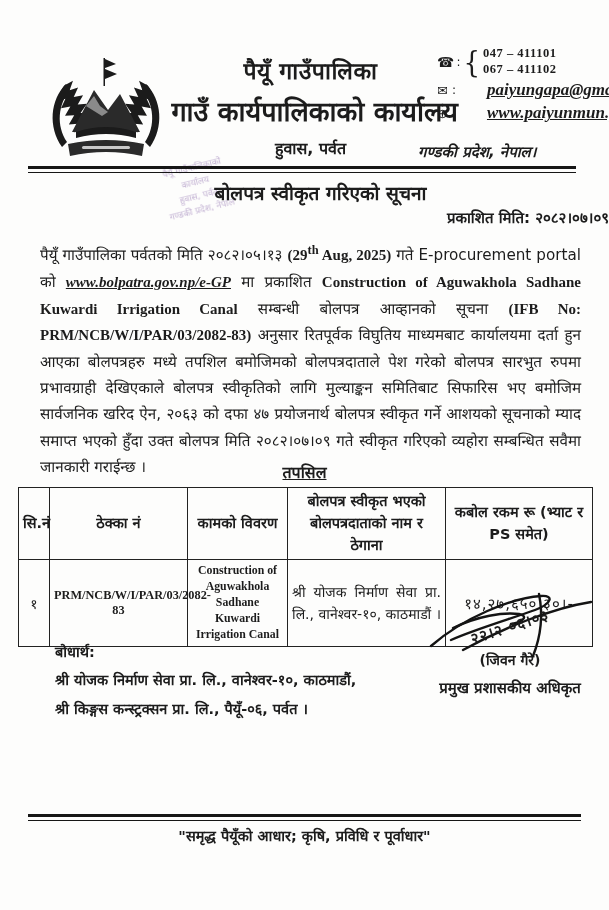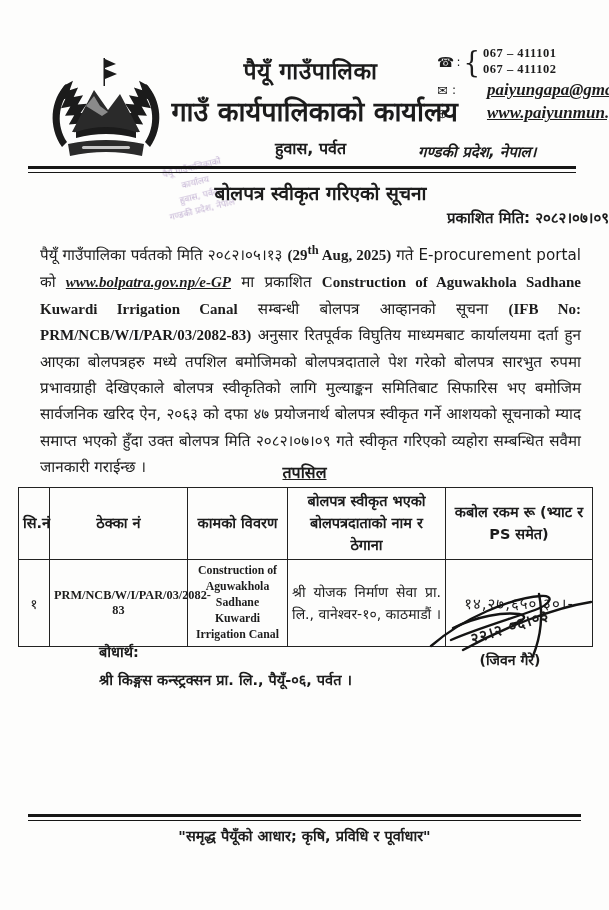--- a/index.html
+++ b/index.html
@@ -51,21 +51,21 @@
   .tapasil { position:absolute; top:461px; left:0; width:100%; text-align:center; font-size:16px; font-weight:bold; text-decoration:underline; }
   table.detail { position:absolute; left:18px; top:487px; width:574px; border-collapse:collapse; table-layout:fixed; }
   table.detail th, table.detail td { border:1.6px solid #222; padding:3px 4px; vertical-align:middle; }
   table.detail th { font-size:14.5px; font-weight:bold; line-height:1.5; }
   td.c-sn { text-align:center; font-size:14px; }
   td.c-contract { font-size:12.3px; font-family:"Liberation Serif","DejaVu Serif",serif; font-weight:bold; text-align:center; padding:2px 1px; }
   td.c-work { font-size:11.8px; font-family:"Liberation Serif","DejaVu Serif",serif; font-weight:bold; text-align:center; line-height:1.35; }
   td.c-bidder { font-size:14px; text-align:justify; line-height:1.6; padding:4px 8px; }
   td.c-amount { font-size:15px; text-align:center; letter-spacing:1px; }
   
-  .bodharth { position:absolute; left:55px; top:638px; width:360px; font-size:14.5px; font-weight:bold; line-height:1.95;margin-left:44px; }
+  .bodharth { position:absolute; left:55px; top:638px; width:360px; font-size:14.5px; font-weight:bold; line-height:1.95; }
   .signature { position:absolute; left:415px; top:588px; width:190px; text-align:center; }
   .sig-art { position:relative; width:175px; height:72px; margin:0 auto; }
   .sig-date { position:absolute; left:46px; top:28px; font-size:15px; transform:rotate(-18deg); font-weight:bold; letter-spacing:1px; white-space:nowrap; }
   .sig-name { font-size:14px; font-weight:bold; margin-top:-10px; }
   .sig-post { font-size:15px; font-weight:bold; margin-top:8px; white-space:nowrap; }
   
   .motto { position:absolute; top:825px; left:0; width:100%; text-align:center; font-size:14.5px; font-weight:bold; }
 </style>
 </head>
 <body>
@@ -104,21 +104,21 @@
     <div class="office-name">गाउँ कार्यपालिकाको कार्यालय</div>
     <div class="office-addr">हुवास, पर्वत</div>
   </div>
 
   <div class="head-right">
     <div class="phone-row">
       <span class="phone-glyph">☎</span>
       <span>:</span>
       <span class="brace">{</span>
       <span class="phone-nums">
-        <span>067 – 411101</span>
+        <span>047 – 411101</span>
         <span>067 – 411102</span>
       </span>
     </div>
     <div class="contact-row">
       <span class="contact-glyph">✉</span>
       <span>:</span>
       <span class="contact-link">paiyungapa@gmail.com</span>
     </div>
     <div class="contact-row">
       <span class="contact-glyph">⊕</span>
@@ -167,34 +167,36 @@
         <td class="c-contract">PRM/NCB/W/I/PAR/03/2082-83</td>
         <td class="c-work">Construction of Aguwakhola Sadhane Kuwardi Irrigation Canal</td>
         <td class="c-bidder">श्री योजक निर्माण सेवा प्रा. लि., वानेश्वर-१०, काठमाडौं ।</td>
         <td class="c-amount">१४,२७,६५०.३०।-</td>
       </tr>
     </tbody>
   </table>
 
   <div class="bodharth">
     <div>बोधार्थ:</div>
+    <div>श्री योजक निर्माण सेवा प्रा. लि., वानेश्वर-१०, काठमाडौं,</div>
     <div>श्री किङ्गस कन्स्ट्रक्सन प्रा. लि., पैयूँ-०६, पर्वत ।</div>
   </div>
 
   <div class="signature">
     <div class="sig-art">
       <svg viewBox="0 0 175 72" width="175" height="72">
         <g fill="none" stroke="#141414" stroke-width="2.4" stroke-linecap="round">
           <path d="M8 58 C 40 30, 88 10, 118 8 C 132 7, 128 16, 112 22 C 90 30, 50 42, 28 52"></path>
           <path d="M30 40 C 55 28, 80 24, 96 26 C 106 28, 100 34, 88 36"></path>
           <path d="M40 62 C 80 40, 130 20, 168 14"></path>
           <path d="M116 6 C 120 26, 118 48, 110 68"></path>
         </g>
       </svg>
       <span class="sig-date">२२।२ ०६।०३</span>
     </div>
     <div class="sig-name">(जिवन गैरे)</div>
+    <div class="sig-post">प्रमुख प्रशासकीय अधिकृत</div>
   </div>
 
   <div class="rule rule2"></div>
   <div class="motto">"समृद्ध पैयूँको आधार; कृषि, प्रविधि र पूर्वाधार"</div>
 
 </div>
 
 </body></html>

